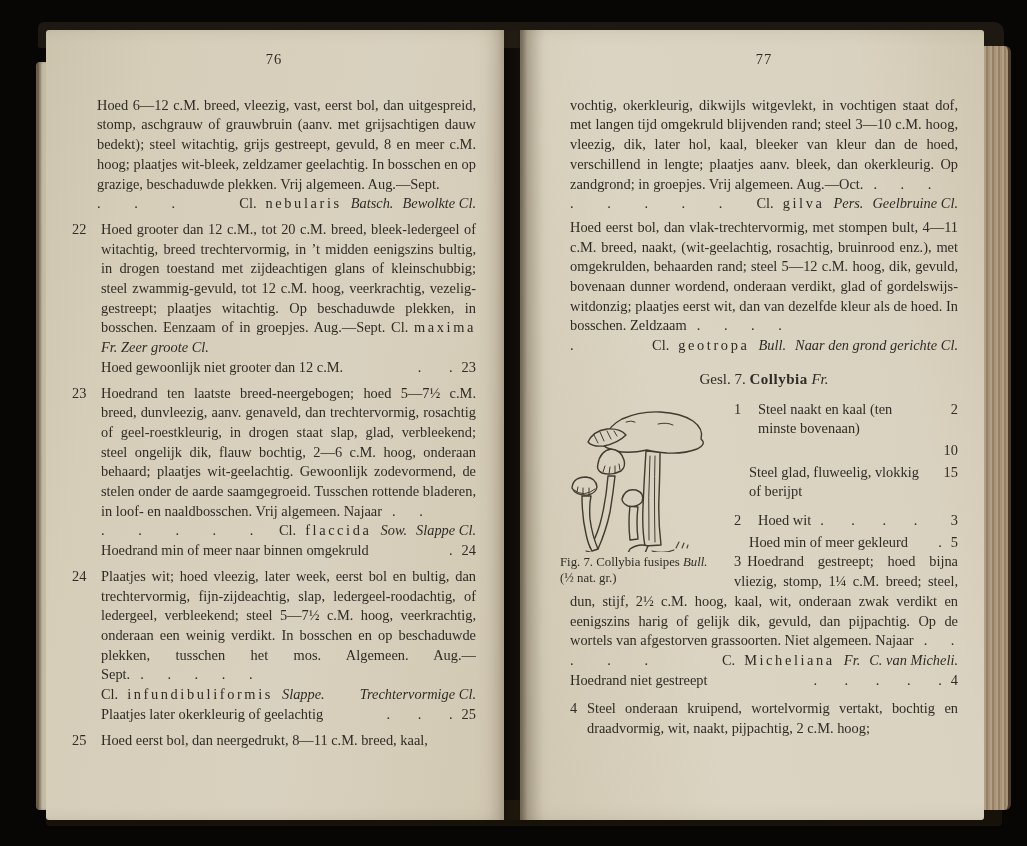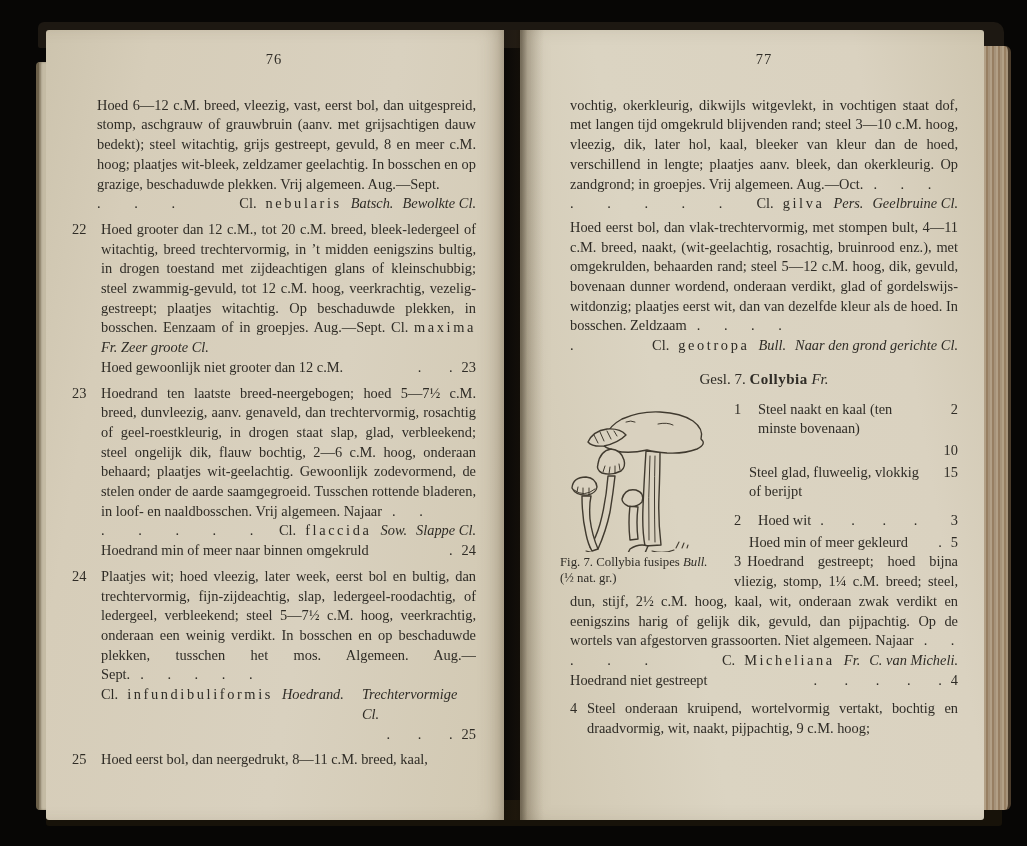--- a/index.html
+++ b/index.html
@@ -124,25 +124,26 @@
         </div>
       </div>
 
       <div class="item">
         <span class="item-num">24</span>
         <div class="item-body">
           <p class="body"><span>Plaatjes wit; hoed vleezig, later week, eerst bol en bultig, dan trechtervormig, fijn-zijdeachtig, slap, ledergeel-roodachtig, of ledergeel, verbleekend; steel 5—7½ c.M. hoog, veerkrachtig, onderaan een weinig verdikt. In bosschen en op beschaduwde plekken, tusschen het mos. Algemeen. Aug.—Sept.</span><span class="dots-inline">. . . . .</span></p>
           <div class="sp-line spread">
             <span class="sp-genus">Cl.</span>
             <span class="sp-name">infundibuliformis</span>
-            <span class="sp-auth">Hoedrand.</span>
+            <span class="sp-auth">Slappe.</span>
             <span class="gap"></span>
             <span class="sp-common">Trechtervormige Cl.</span>
           </div>
           <div class="ref-line">
+            <span>Plaatjes later okerkleurig of geelachtig</span>
             <span class="dots">. . .</span>
             <span class="ref-num">25</span>
           </div>
         </div>
       </div>
 
       <div class="item">
         <span class="item-num">25</span>
         <div class="item-body">
           <p class="body"><span>Hoed eerst bol, dan neergedrukt, 8—11 c.M. breed, kaal,</span></p>
@@ -258,21 +259,21 @@
         </div>
         <div class="ref-line">
           <span>Hoedrand niet gestreept</span>
           <span class="dots">. . . . .</span>
           <span class="ref-num">4</span>
         </div>
 
         <div class="item" style="margin-top:9px;">
           <span class="item-num" style="width:17px">4</span>
           <div class="item-body">
-            <p class="body"><span>Steel onderaan kruipend, wortelvormig vertakt, bochtig en draadvormig, wit, naakt, pijpachtig, 9 c.M. hoog;</span></p>
+            <p class="body"><span>Steel onderaan kruipend, wortelvormig vertakt, bochtig en draadvormig, wit, naakt, pijpachtig, 2 c.M. hoog;</span></p>
           </div>
         </div>
         <div class="clear"></div>
       </div>
     </div>
   </section>
 
   <div class="fore-edge"></div>
   <div class="gutter"></div>
 </div>

